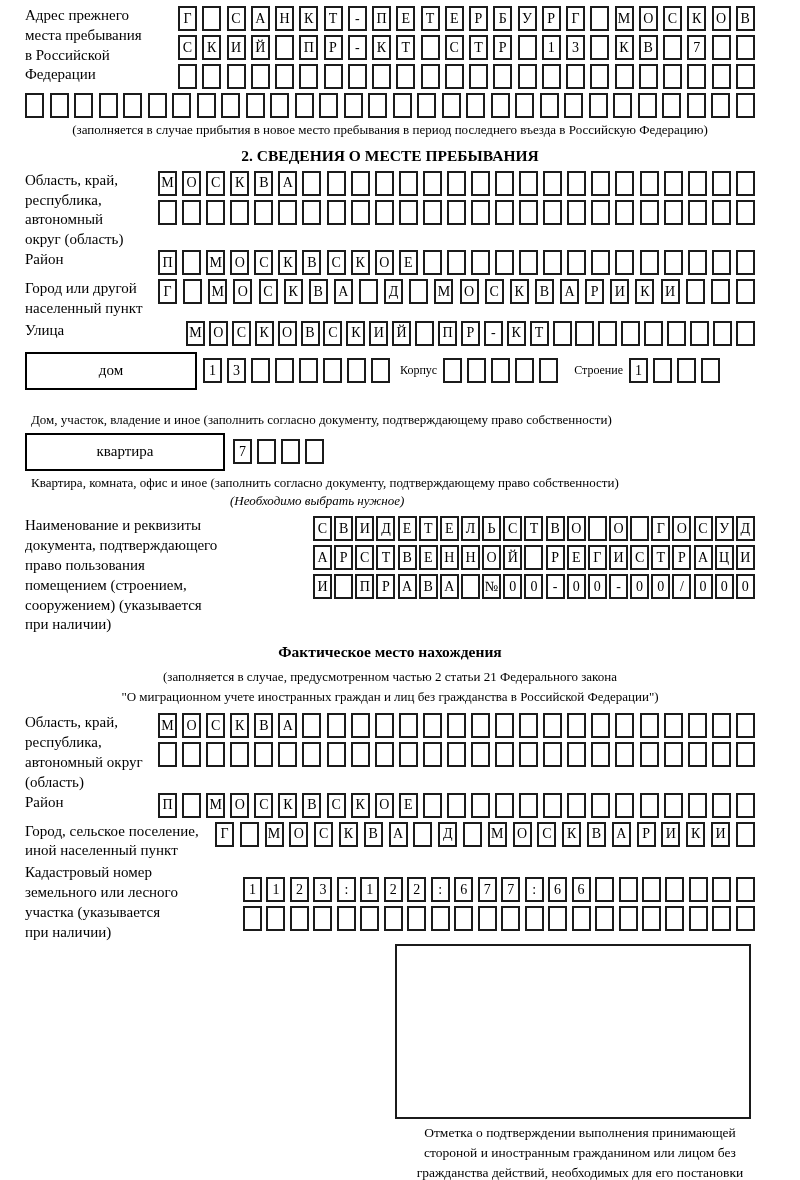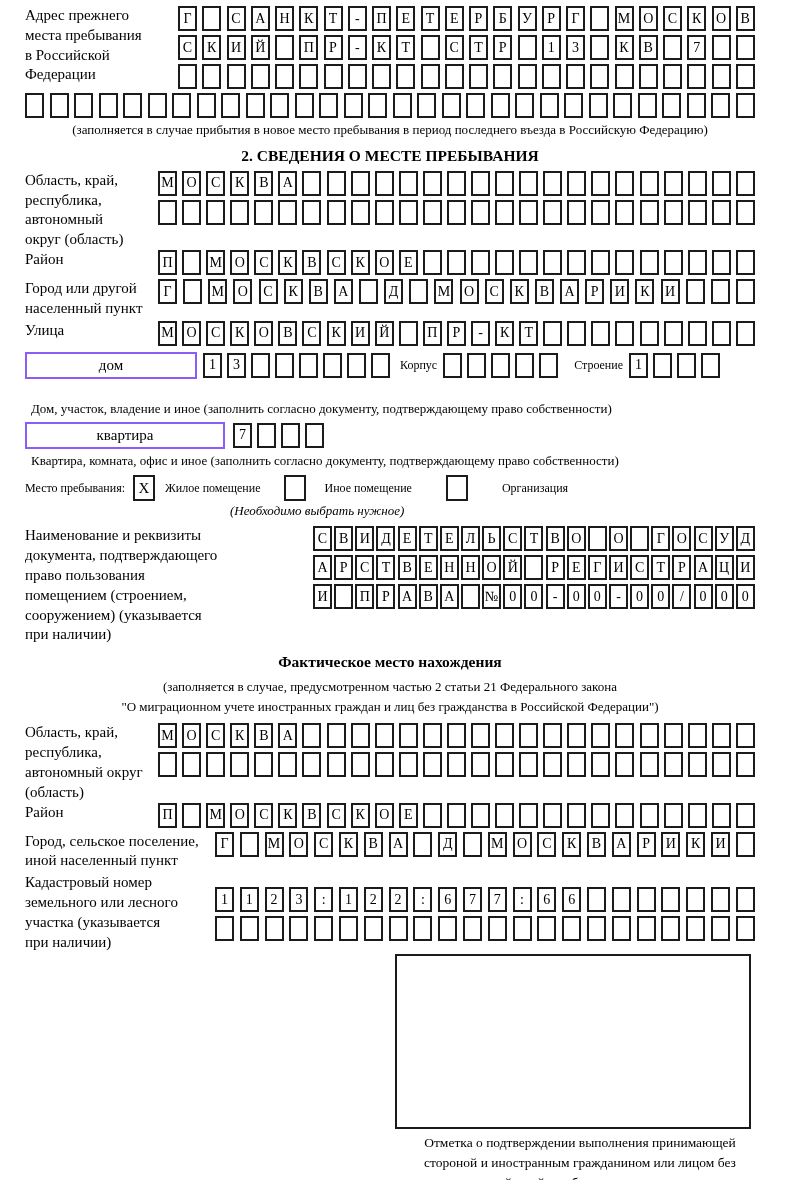--- a/index.html
+++ b/index.html
@@ -29,34 +29,34 @@
     display:flex; align-items:center; justify-content:center;
     font-size:14px; line-height:1;
   }
   .cells-fixed { display:flex; gap:5px; }
 
   .note { font-size:13px; line-height:1.3; }
   .note-center { text-align:center; }
   .sec-title { text-align:center; font-weight:bold; font-size:15.5px; margin:8px 0 6px 0; }
 
   .boxlabel {
-    border:2px solid #8b5cf6; height:27px; flex:none;
+    border:2px solid #000000; height:38px; flex:none;
     display:flex; align-items:center; justify-content:center; font-size:15px;
   }
   .inline-lbl { font-size:12px; line-height:25px; flex:none; }
 
   .checkbox {
     flex:none; width:22px; height:26px; border:2px solid #1b1b1b;
     display:flex; align-items:center; justify-content:center; font-size:15px;
   }
 
   .stamp-box { border:2px solid #1b1b1b; width:356px; height:175px; margin-left:370px; }
   .stamp-note { width:420px; margin-left:345px; text-align:center; font-size:13.5px; line-height:1.45; white-space:pre-line; margin-top:4px; }
 
-  .mt2{margin-top:2px;} .mt4{margin-top:4px;} .mt6{margin-top:6px;} .mt8{margin-top:8px;}
+  .mt2{margin-top:2px;gap:28px;} .mt4{margin-top:4px;} .mt6{margin-top:6px;} .mt8{margin-top:8px;}
 </style>
 </head>
 <body>
 
 <div class="page">
 
 
   <div class="row">
     <div class="label lbl-top">Адрес прежнего
 места пребывания
@@ -375,29 +375,20 @@
     <div class="boxlabel" style="width:200px;">квартира</div>
     <div class="cells-fixed">
         <div class="cell">7</div>
         <div class="cell"></div>
         <div class="cell"></div>
         <div class="cell"></div>
       </div>
   </div>
   <div class="note mt4" style="padding-left:6px;">Квартира, комната, офис и иное (заполнить согласно документу, подтверждающему право собственности)</div>
 
-  <div class="row mt6" style="align-items:center;">
-    <div class="inline-lbl">Место пребывания:</div>
-    <div class="checkbox" style="margin-left:8px;">X</div>
-    <div class="inline-lbl" style="margin-left:10px;">Жилое помещение</div>
-    <div class="checkbox" style="margin-left:24px;"></div>
-    <div class="inline-lbl" style="margin-left:18px;">Иное помещение</div>
-    <div class="checkbox" style="margin-left:34px;"></div>
-    <div class="inline-lbl" style="margin-left:34px;">Организация</div>
-  </div>
   <div class="note" style="margin-left:205px; margin-top:2px;font-style:italic;">(Необходимо выбрать нужное)</div>
 
   <div class="row mt6">
     <div class="label lbl-doc">Наименование и реквизиты
 документа, подтверждающего
 право пользования
 помещением (строением,
 сооружением) (указывается
 при наличии)</div>
     <div class="stack">

